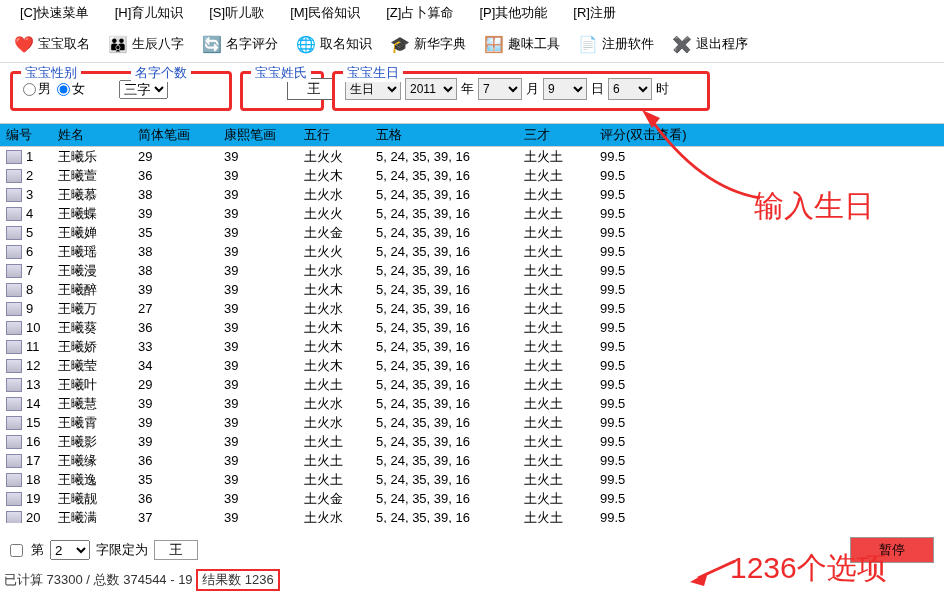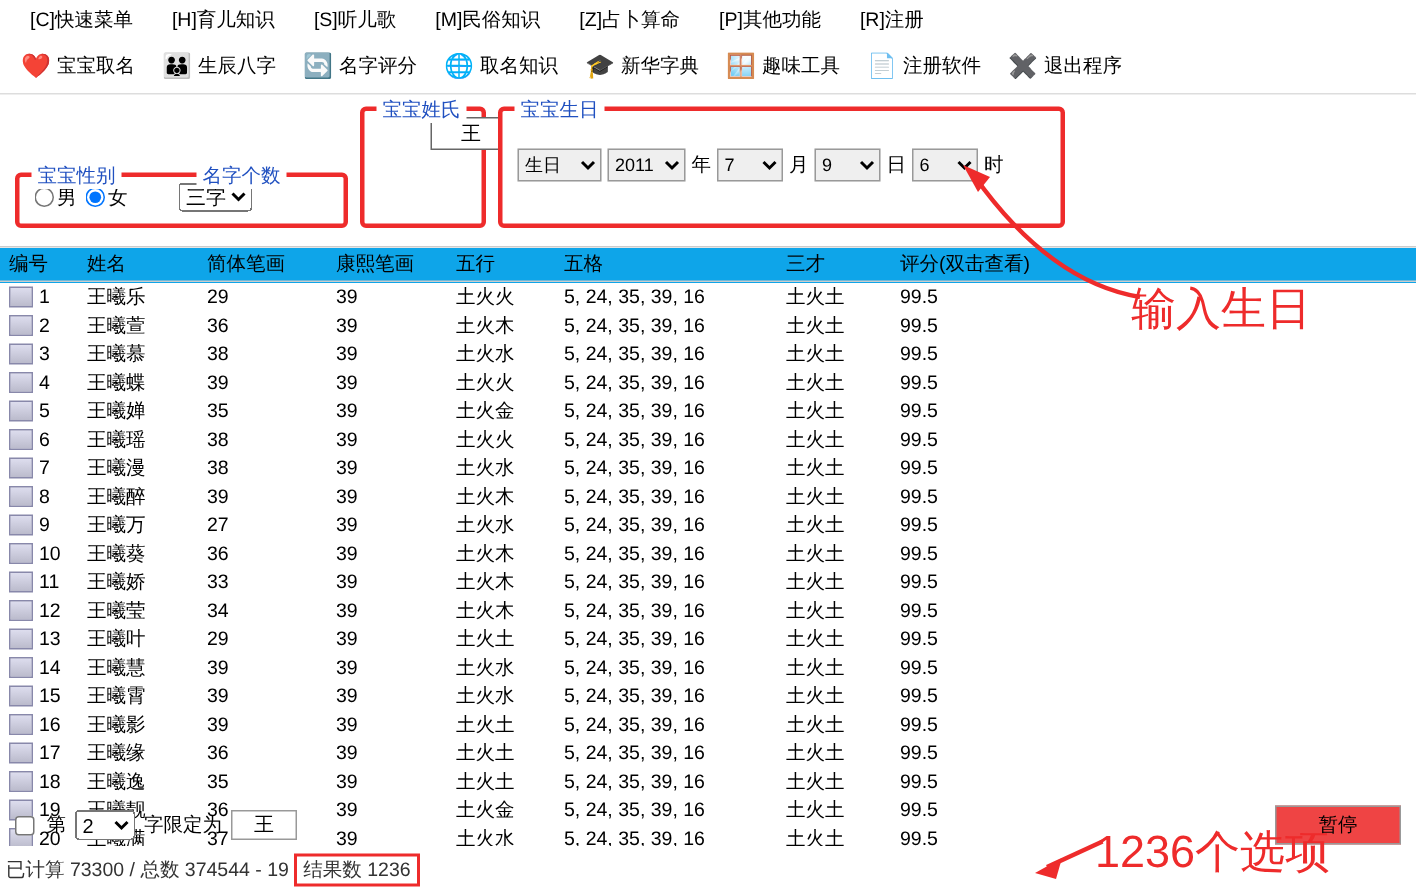--- a/index.html
+++ b/index.html
@@ -5,21 +5,21 @@
 * { box-sizing: border-box; margin: 0; padding: 0; }
 body { font-family: "Microsoft YaHei", SimSun, sans-serif; font-size: 13px; background: #fff; width: 944px; height: 595px; overflow: hidden; position: relative; }
 .menu-bar { display: flex; gap: 14px; padding: 4px 8px; color: #000; font-size: 13px; }
 .menu-item { cursor: pointer; padding-left: 12px; }
 .toolbar { display: flex; align-items: center; padding: 4px 6px; gap: 2px; border-bottom: 1px solid #ddd; }
 .tool-btn { display: flex; align-items: center; gap: 4px; padding: 4px 8px; cursor: pointer; font-size: 13px; }
 .tool-btn .icon { width: 20px; height: 20px; display: inline-flex; align-items: center; justify-content: center; font-size: 16px; }
 .params-row { display: flex; gap: 8px; padding: 8px 10px; }
 .param-group { border: 3px solid #ee2b2b; border-radius: 4px; padding: 4px 10px 8px; position: relative; background: #fff; }
 .param-group .legend { position: absolute; top: -10px; left: 8px; background: #fff; padding: 0 4px; color: #2050c0; font-size: 13px; }
-.param-group.gender { width: 222px; display: flex; align-items: center; gap: 14px; margin-top: 44px; }
+.param-group.gender { width: 222px; display: flex; align-items: center; gap: 14px; }
 .gender-opts { display: flex; gap: 6px; align-items: center; }
 .radio-wrap { display: flex; align-items: center; gap: 2px; }
 .param-group.surname { width: 84px; text-align: center; padding-left: 44px; }
 .param-group.surname input { width: 54px; height: 22px; text-align: center; border: 1px solid #666; }
 .param-group.birthday { width: 378px; display: flex; align-items: center; gap: 4px; }
 .param-group.birthday select { height: 22px; border: 1px solid #999; font-size: 12px; }
 .param-group.birthday .lbl { font-size: 13px; }
 .table-wrap { margin-top: 4px; border-top: 1px solid #ccc; height: 400px; overflow-y: scroll; position: relative; }
 .table-header { display: flex; background: #0ea5e9; border-bottom: 1px solid #ccc; position: sticky; top: 0; }
 .th, .td { padding: 2px 6px; font-size: 13px; white-space: nowrap; }

